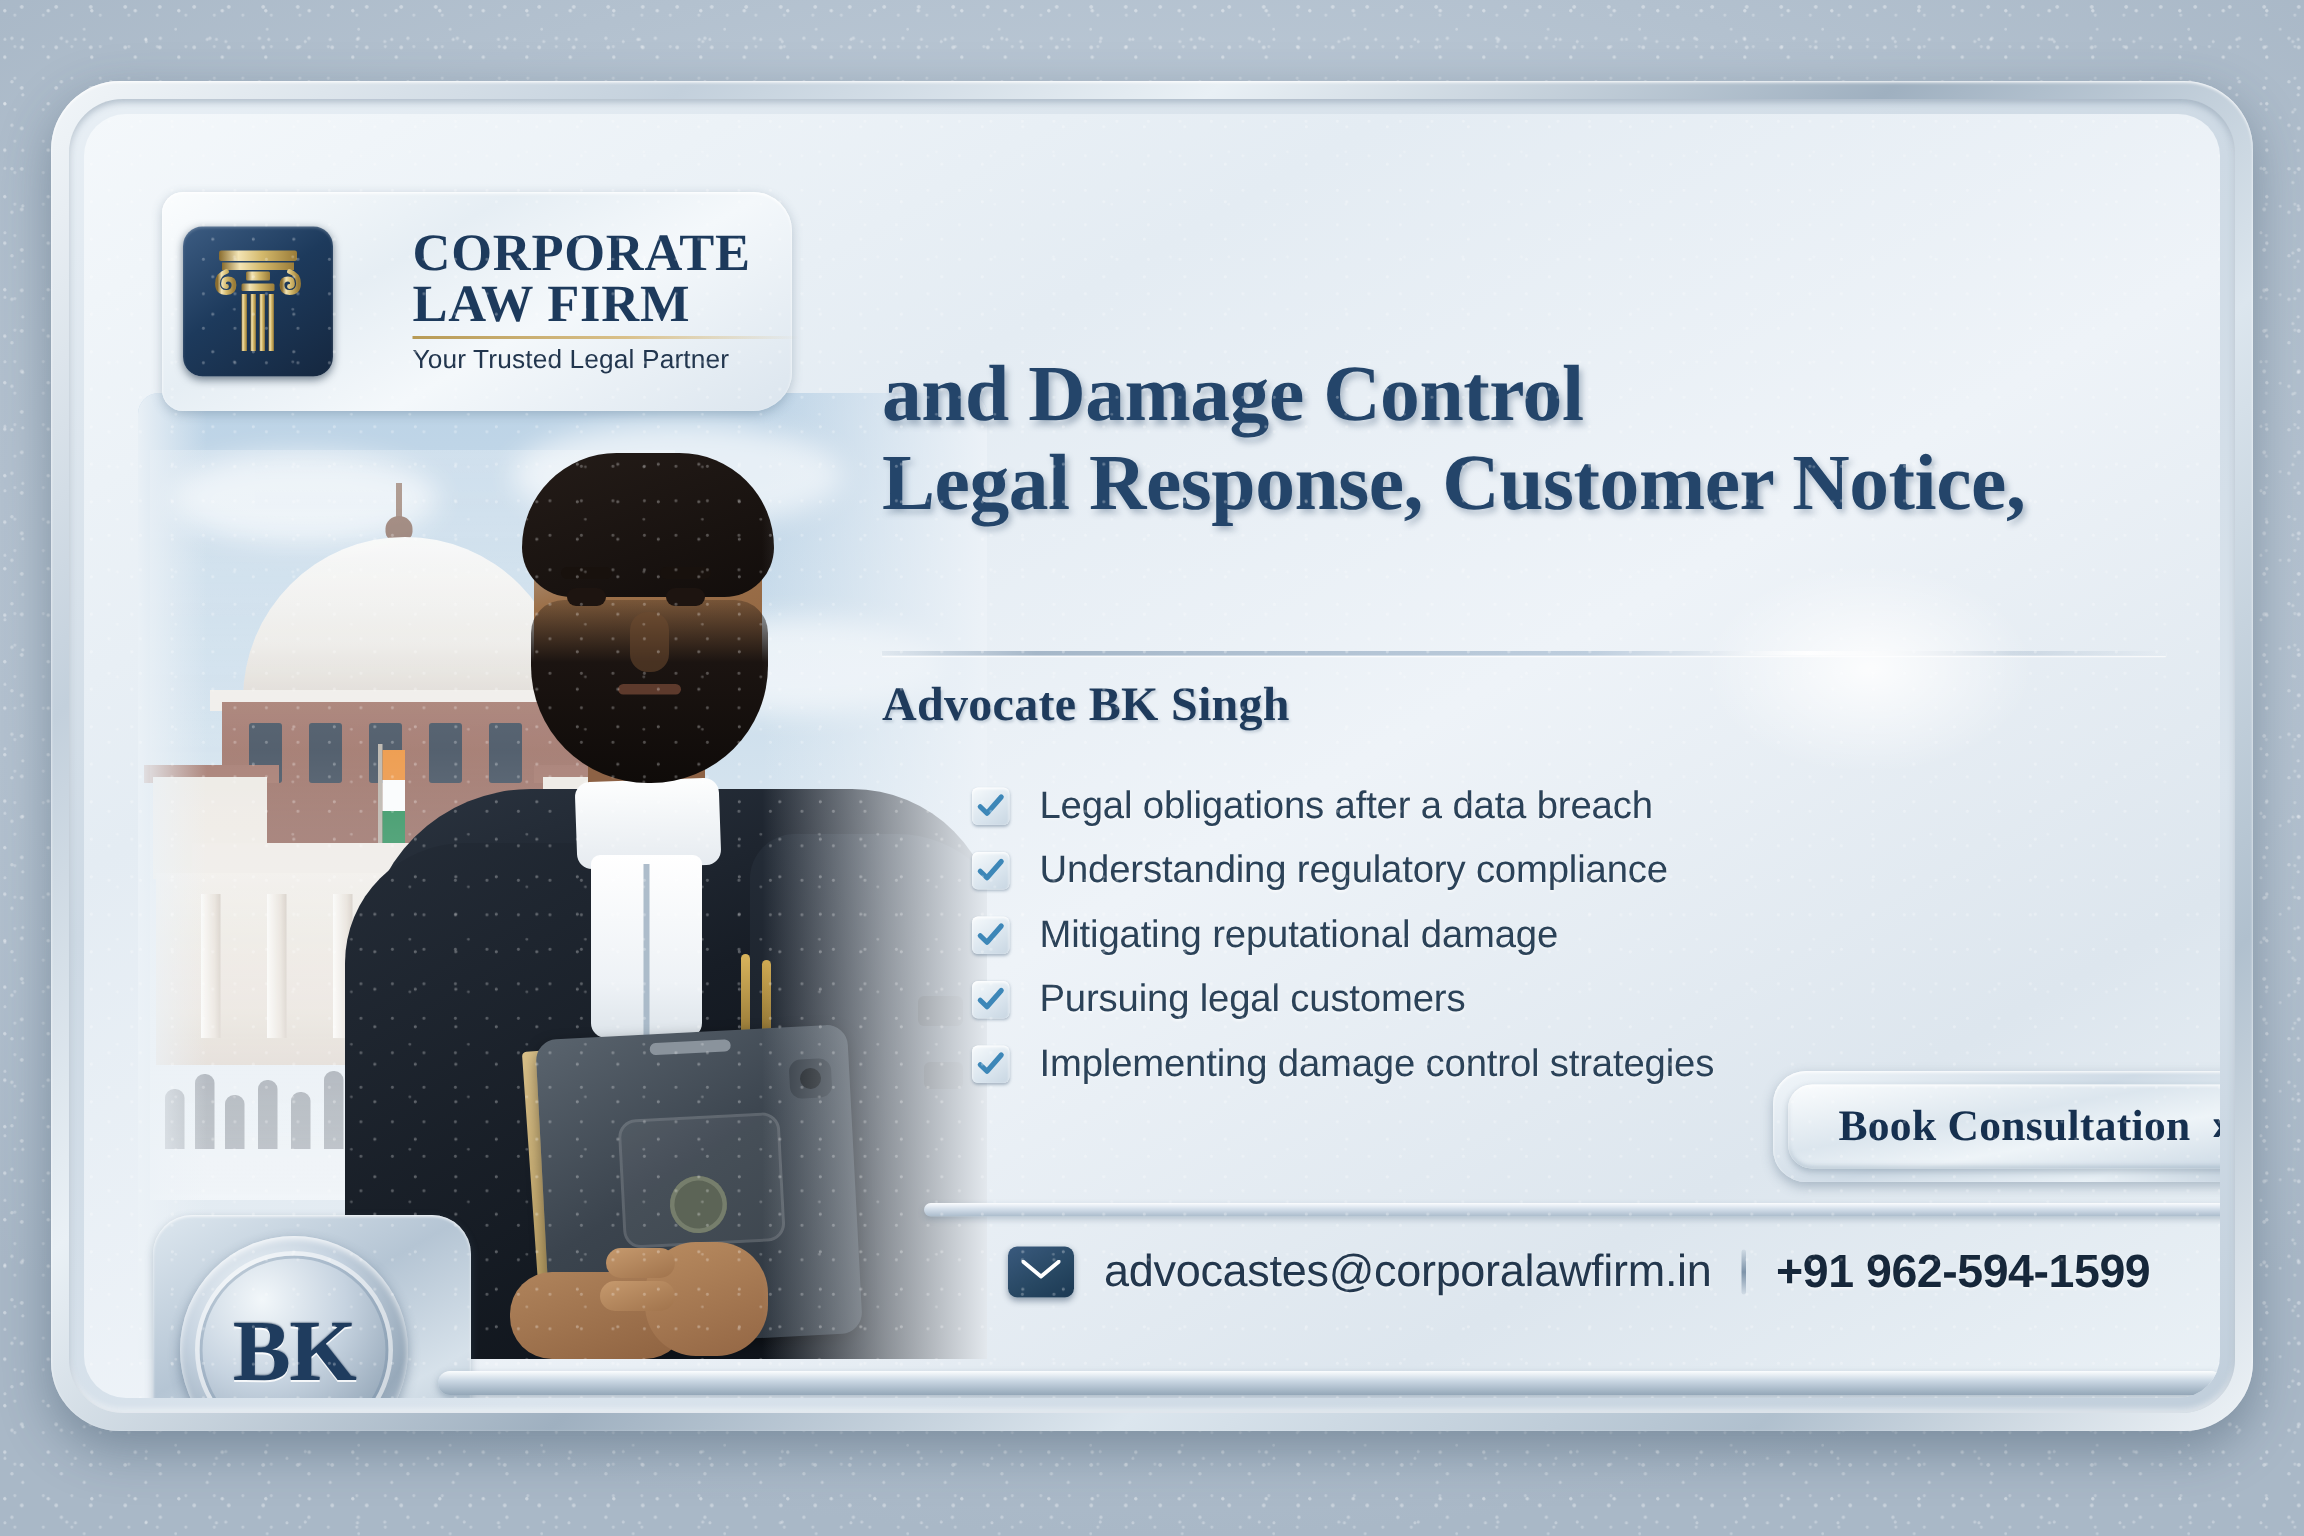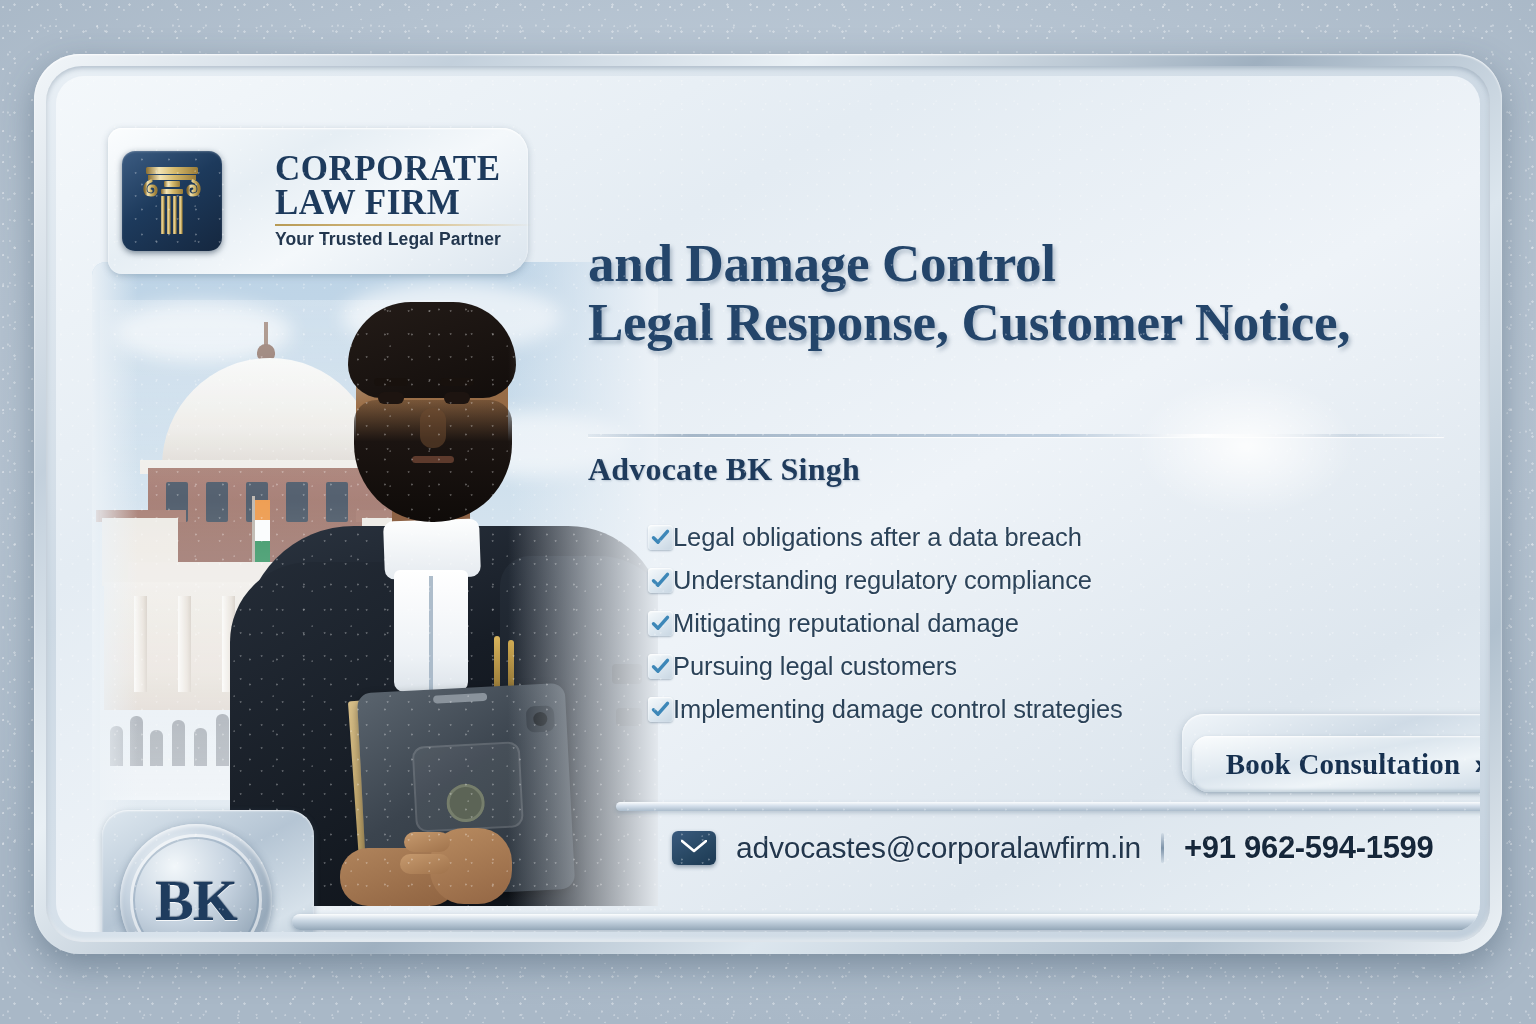--- a/index.html
+++ b/index.html
@@ -73,21 +73,21 @@
     background:linear-gradient(145deg,#3c5c82 0%, #1d3a5c 45%, #15273f 100%);
     box-shadow:0 2px 6px rgba(20,40,62,.55), inset 0 1px 2px rgba(255,255,255,.22);
     display:flex; align-items:center; justify-content:center;
   }
   #logo-text{ margin-left:16px; }
   .brand-line{
     font-family:"Liberation Serif", serif; font-weight:bold;
     color:#1d3a5c; font-size:35px; line-height:.96; letter-spacing:.5px;
   }
   #brand-rule{ height:1.5px; margin:5px 0 3px; background:linear-gradient(90deg,#b79a55,#d9c08a 55%,rgba(217,192,138,0)); width:258px; }
-  #tagline{ font-size:17.5px; font-weight:bold; color:#22364e; letter-spacing:.1px; }
+  #tagline{ font-size:17.5px; font-weight:normal; color:#22364e; letter-spacing:.1px; }
 
   
   #photo{
     position:absolute; left:36px; top:186px; width:566px; height:644px;
     border-radius:14px 14px 0 0; overflow:hidden;
   }
   #sky{
     position:absolute; inset:0;
     background:linear-gradient(180deg,#bcd3e6 0%, #cfe0ed 34%, #dfe9f1 60%, #e6edf3 100%);
   }
@@ -231,33 +231,33 @@
   #bullets{ position:absolute; left:592px; top:440px; width:600px; }
   .bullet{ display:flex; align-items:center; height:42px; margin-bottom:1px; }
   .cbox{
     width:25px; height:25px; flex:none; border-radius:4px;
     background:linear-gradient(145deg,#f6fafc 0%, #dae5ee 60%, #c8d6e2 100%);
     box-shadow:inset 0 1px 2px rgba(255,255,255,.95), 0 1px 2px rgba(90,115,140,.45);
     position:relative;
   }
   .cbox svg{ position:absolute; left:3px; top:3px; }
   .btext{
-    margin-left:0; font-size:25.5px; color:#2b4258; letter-spacing:-.1px;
+    margin-left:20px; font-size:25.5px; color:#2b4258; letter-spacing:-.1px;
     text-shadow:0 1px 2px rgba(255,255,255,.7);
   }
 
   
   #cta-tray{
     position:absolute; left:1126px; top:638px; width:346px; height:74px;
     border-radius:22px 16px 16px 22px;
     background:linear-gradient(160deg,#f1f6fa 0%, #cfdbe6 45%, #e7eff5 75%, #bccbd9 100%);
     box-shadow:0 3px 8px rgba(70,95,120,.35), inset 0 1px 2px rgba(255,255,255,.9);
   }
   #cta-btn{
-    position:absolute; left:10px; top:22px; width:326px; height:56px; border-radius:16px;
+    position:absolute; left:10px; top:9px; width:326px; height:56px; border-radius:16px;
     background:linear-gradient(170deg,#fbfdfe 0%, #dce6ee 40%, #eef4f8 62%, #c9d7e3 100%);
     box-shadow:inset 0 1px 2px rgba(255,255,255,.95), inset 0 -2px 3px rgba(120,145,170,.35), 0 2px 4px rgba(70,95,120,.3);
     display:flex; align-items:center; justify-content:center; cursor:pointer;
   }
   #cta-label{
     font-family:"Liberation Serif", serif; font-weight:bold; font-size:29px;
     color:#16304f; letter-spacing:.2px;
   }
   #cta-chev{ margin-left:14px; font-size:30px; color:#16304f; font-weight:bold; line-height:1; }
 

